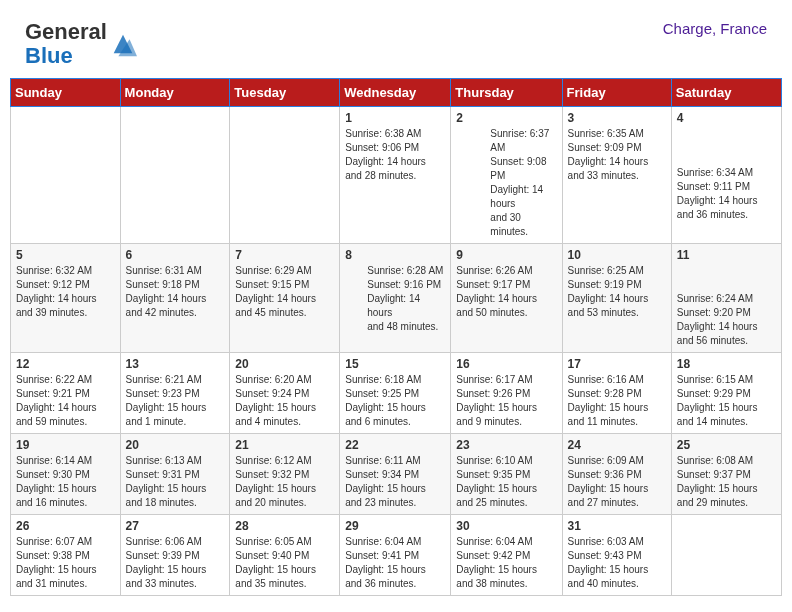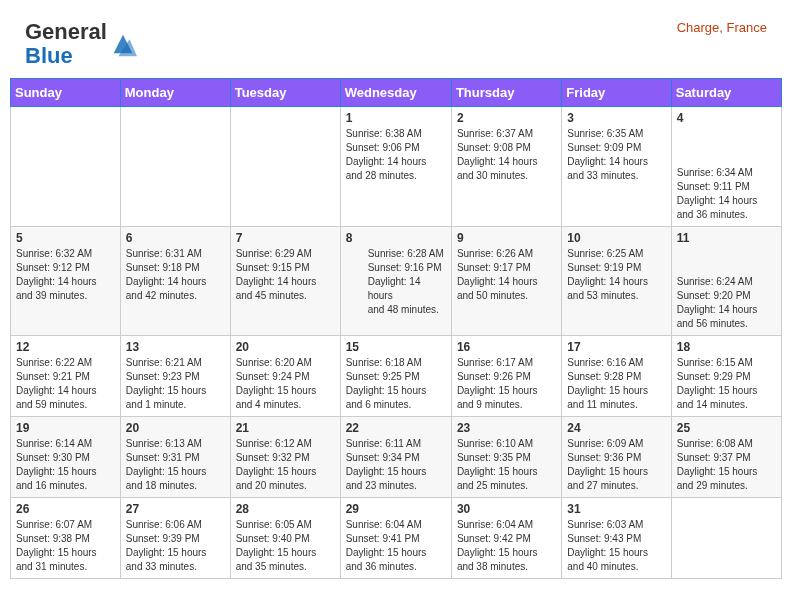--- a/index.html
+++ b/index.html
@@ -34,30 +34,30 @@
     }
     .title-block {
       text-align: right;
     }
     .month-year {
       font-size: 32px;
       font-weight: bold;
       color: #333;
     }
     .location {
-      font-size: 13px;
-      color: #c2410c;
+      font-size: 15px;
+      color: #4c1d95;
     }
     .calendar {
       width: 100%;
       border-collapse: collapse;
       margin-top: 5px;
     }
     .calendar th {
-      background-color: #8b5cf6;
+      background-color: #b91c1c;
       color: #fff;
       padding: 6px 4px;
       font-size: 13px;
       font-weight: bold;
       text-align: left;
       border: 1px solid #2a7de1;
     }
     .calendar td {
       border: 1px solid #ccc;
       vertical-align: top;
@@ -127,21 +127,21 @@
         <td class="empty"></td>
         <td>
           <span class="day-number">1</span>
           <div class="cell-content" style="white-space: pre-line;">Sunrise: 6:38 AM
 Sunset: 9:06 PM
 Daylight: 14 hours
 and 28 minutes.</div>
         </td>
         <td>
           <span class="day-number">2</span>
-          <div class="cell-content" style="white-space: pre-line;">Sunrise: 6:37 AM
+          <div class="cell-content" style="white-space: pre-line; margin-left: 34px;">Sunrise: 6:37 AM
 Sunset: 9:08 PM
 Daylight: 14 hours
 and 30 minutes.</div>
         </td>
         <td>
           <span class="day-number">3</span>
           <div class="cell-content" style="white-space: pre-line;">Sunrise: 6:35 AM
 Sunset: 9:09 PM
 Daylight: 14 hours
 and 33 minutes.</div>

